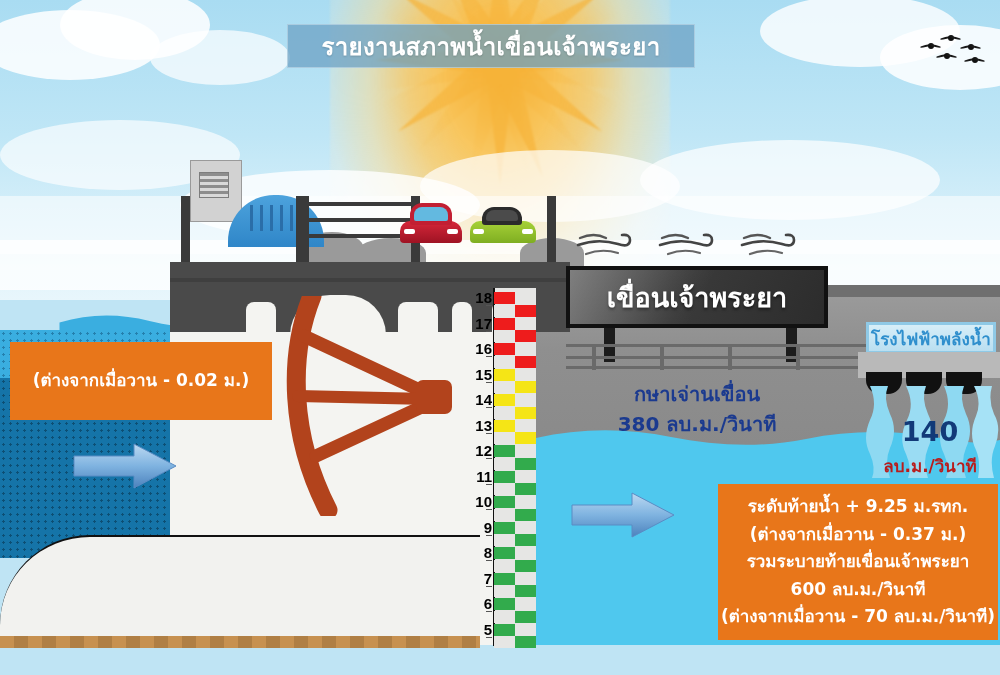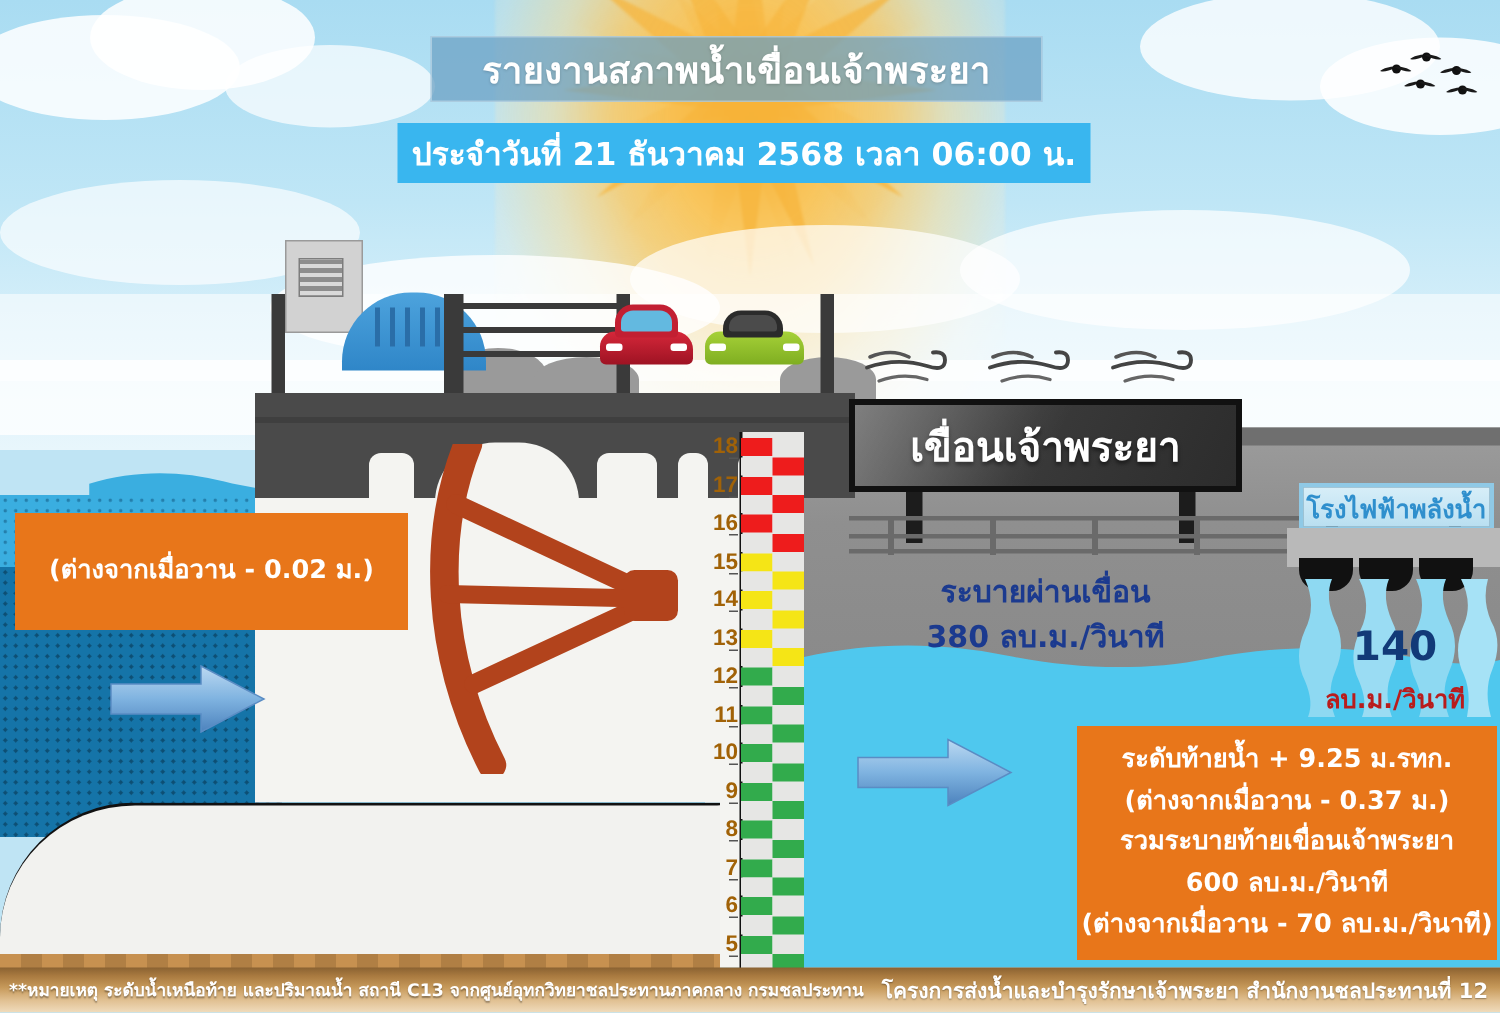--- a/index.html
+++ b/index.html
@@ -93,21 +93,21 @@
   .gate { position:absolute; left:268px; top:296px; width:190px; height:220px; }
 
   
   .gauge { position:absolute; left:470px; top:288px; width:66px; height:358px; }
   .gauge-bg { position:absolute; left:24px; top:0; width:42px; height:358px; background:#e6e6e4; }
   .gauge-edge { position:absolute; left:23px; top:0; width:2px; height:358px; background:#111; }
   .grow { position:absolute; left:24px; width:42px; height:12px; }
   .gc-l { position:absolute; left:0; width:21px; height:12px; }
   .gc-r { position:absolute; left:21px; width:21px; height:12px; }
   .gnum { position:absolute; left:-2px; width:24px; text-align:right;
-      font-size:15px; font-weight:bold; color:#a16207; font-family:"Liberation Sans",sans-serif; }
+      font-size:15px; font-weight:bold; color:#000000; font-family:"Liberation Sans",sans-serif; }
   .minor { position:absolute; left:16px; width:6px; height:1px; background:#555; }
 
   
   .billboard { position:absolute; left:566px; top:266px; width:262px; height:62px;
       background:linear-gradient(115deg,#5b5b5b 0%,#3a3a3a 45%,#2c2c2c 100%);
       border:4px solid #111; display:flex; align-items:center; justify-content:center; }
   .billboard span { color:#fff; font-size:27px; font-weight:bold; text-shadow:0 2px 3px rgba(0,0,0,.55); }
   .bb-leg { position:absolute; width:11px; height:42px; background:#1c1c1c; }
   .bb-glare { position:absolute; left:0; top:0; width:100%; height:100%;
       background:linear-gradient(118deg,rgba(255,255,255,.22) 0%,rgba(255,255,255,.05) 38%,rgba(255,255,255,0) 52%); }
@@ -191,23 +191,20 @@
         <i></i>
       </div>
     <div class="bird" style="left:44px;top:26px">
         <i></i>
       </div>
   </div>
 
   <div class="titlebar">
     <span>รายงานสภาพน้ำเขื่อนเจ้าพระยา</span>
   </div>
-  <div class="datebar">
-    <span>ประจำวันที่ 21 ธันวาคม 2568 เวลา 06:00 น.</span>
-  </div>
 
   <svg class="wave-top" width="476" height="40" viewBox="0 0 476 40" style="top:312px;left:0">
     <path d="M0,14 C40,2 80,2 120,12 C160,22 200,24 240,14 C280,4 320,4 360,12 C400,20 440,22 476,14 L476,40 L0,40 Z" fill="#3aaee0"></path>
   </svg>
   <div class="upwater" style="top:330px;height:228px;"></div>
   <div class="deepwater dots-dark"></div>
   <div class="dots-mid" style="position:absolute;left:188px;top:330px;width:282px;height:228px;"></div>
   <div class="dots-mid" style="position:absolute;left:0;top:330px;width:188px;height:48px;"></div>
 
   <div class="pierfill dots-light"></div>
@@ -443,21 +440,21 @@
   </div>
 
   <div class="railbar" style="left:566px;top:344px;width:300px;height:3px;background:#6a6a6a"></div>
   <div class="railbar" style="left:566px;top:356px;width:300px;height:3px;background:#6a6a6a"></div>
   <div class="railbar" style="left:566px;top:366px;width:300px;height:3px;background:#6a6a6a"></div>
   <div class="railpost" style="left:592px;top:344px;height:26px;width:4px;background:#6a6a6a"></div>
   <div class="railpost" style="left:660px;top:344px;height:26px;width:4px;background:#6a6a6a"></div>
   <div class="railpost" style="left:728px;top:344px;height:26px;width:4px;background:#6a6a6a"></div>
   <div class="railpost" style="left:796px;top:344px;height:26px;width:4px;background:#6a6a6a"></div>
 
-  <div class="blue-label" style="left:566px;top:378px;width:262px;font-size:20px">ระบายผ่านเขื่อน</div>
+  <div class="blue-label" style="left:566px;top:378px;width:262px;font-size:20px">กษาเจ่านเขื่อน</div>
   <div class="blue-label" style="left:566px;top:408px;width:262px;font-size:20px">380 ลบ.ม./วินาที</div>
 
   <div class="pp-leg" style="left:884px;top:348px"></div>
   <div class="pp-leg" style="left:966px;top:348px"></div>
   <div class="ppsign">
     <span>โรงไฟฟ้าพลังน้ำ</span>
   </div>
   <div class="ppdeck"></div>
   <div class="ppmouth" style="left:866px;top:372px;width:36px;height:22px"></div>
   <div class="ppmouth" style="left:906px;top:372px;width:36px;height:22px"></div>
@@ -497,18 +494,14 @@
   </div>
 
   <div class="obox box-right">
     <div>ระดับท้ายน้ำ + 9.25 ม.รทก.</div>
     <div>(ต่างจากเมื่อวาน - 0.37 ม.)</div>
     <div>รวมระบายท้ายเขื่อนเจ้าพระยา</div>
     <div>600 ลบ.ม./วินาที</div>
     <div>(ต่างจากเมื่อวาน - 70 ลบ.ม./วินาที)</div>
   </div>
 
-  <div class="footer">
-    <div class="ftl">**หมายเหตุ  ระดับน้ำเหนือท้าย และปริมาณน้ำ สถานี C13 จากศูนย์อุทกวิทยาชลประทานภาคกลาง กรมชลประทาน</div>
-    <div class="ftr">โครงการส่งน้ำและบำรุงรักษาเจ้าพระยา สำนักงานชลประทานที่ 12</div>
-  </div>
 
 </div>
 
 </body></html>

